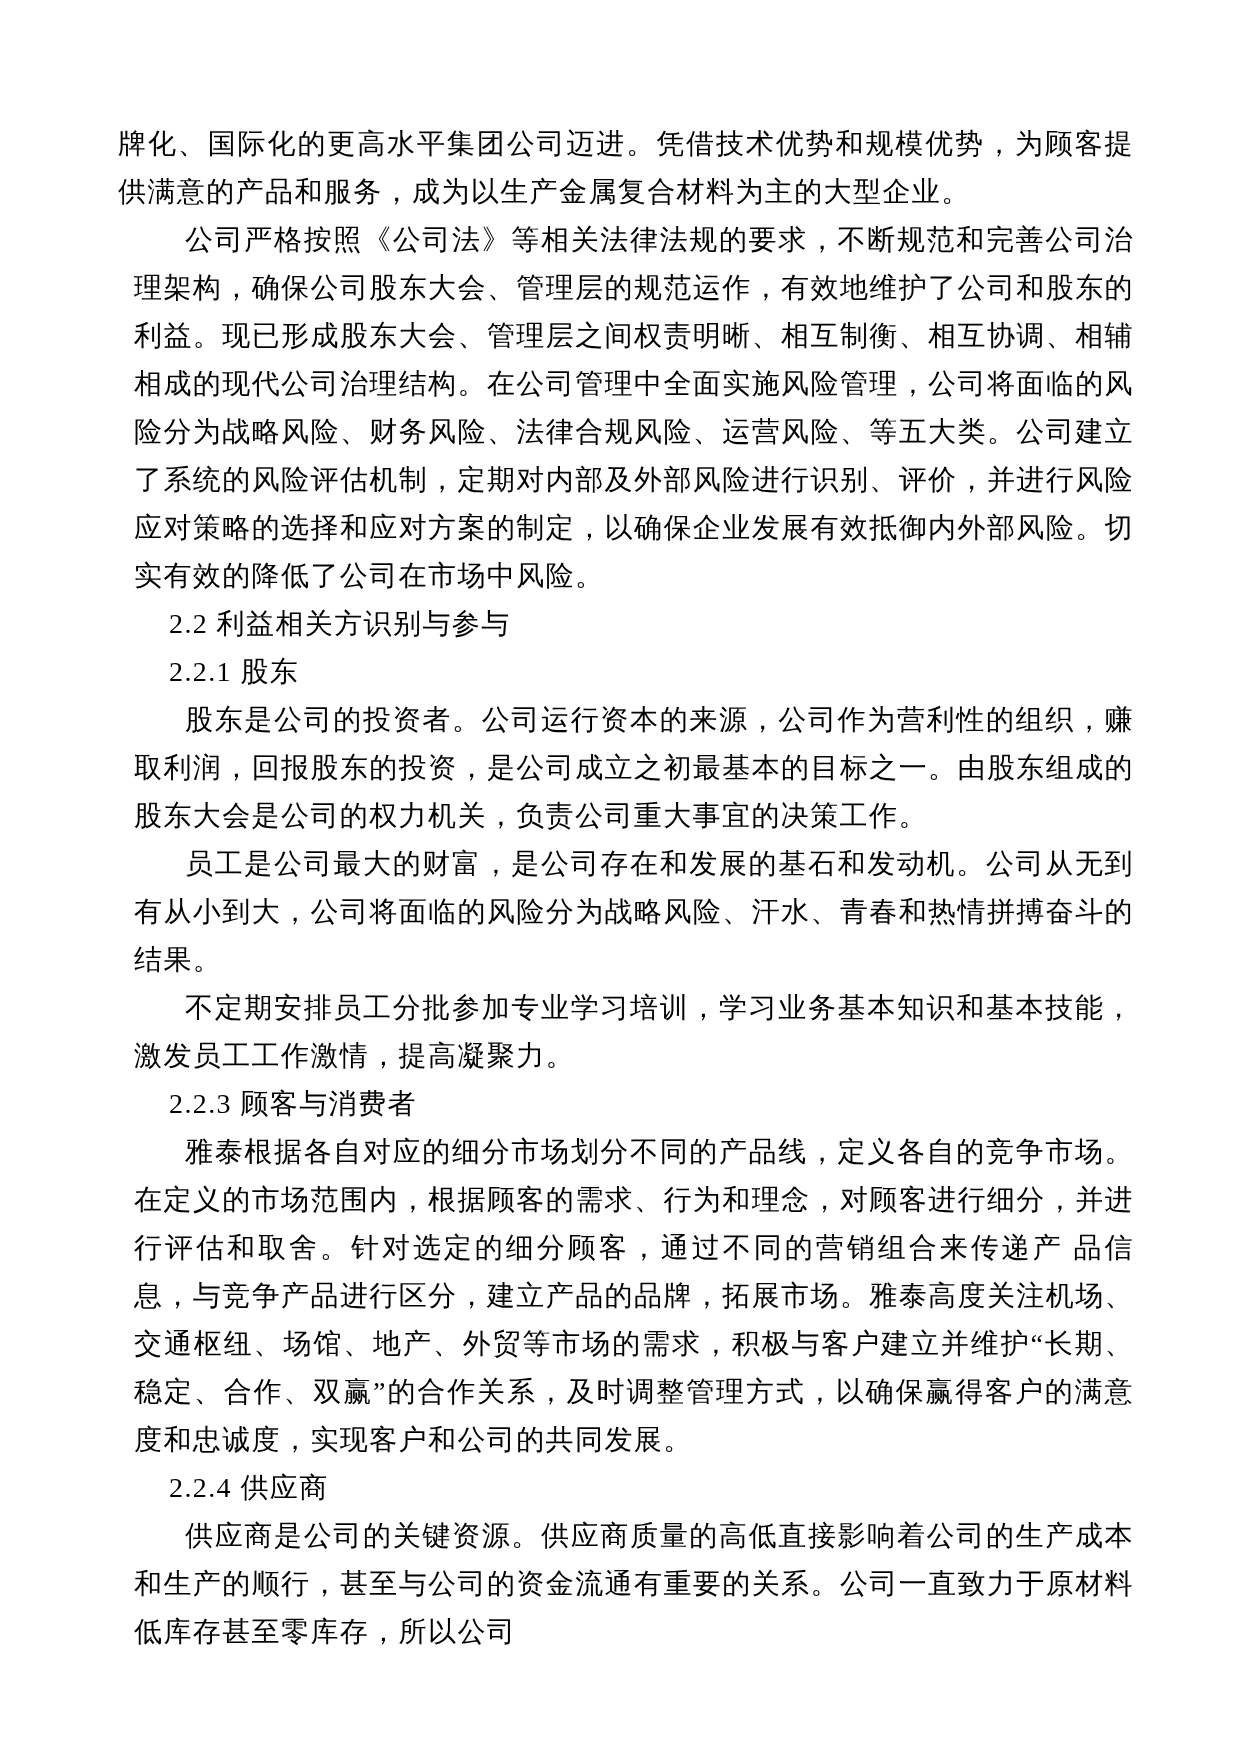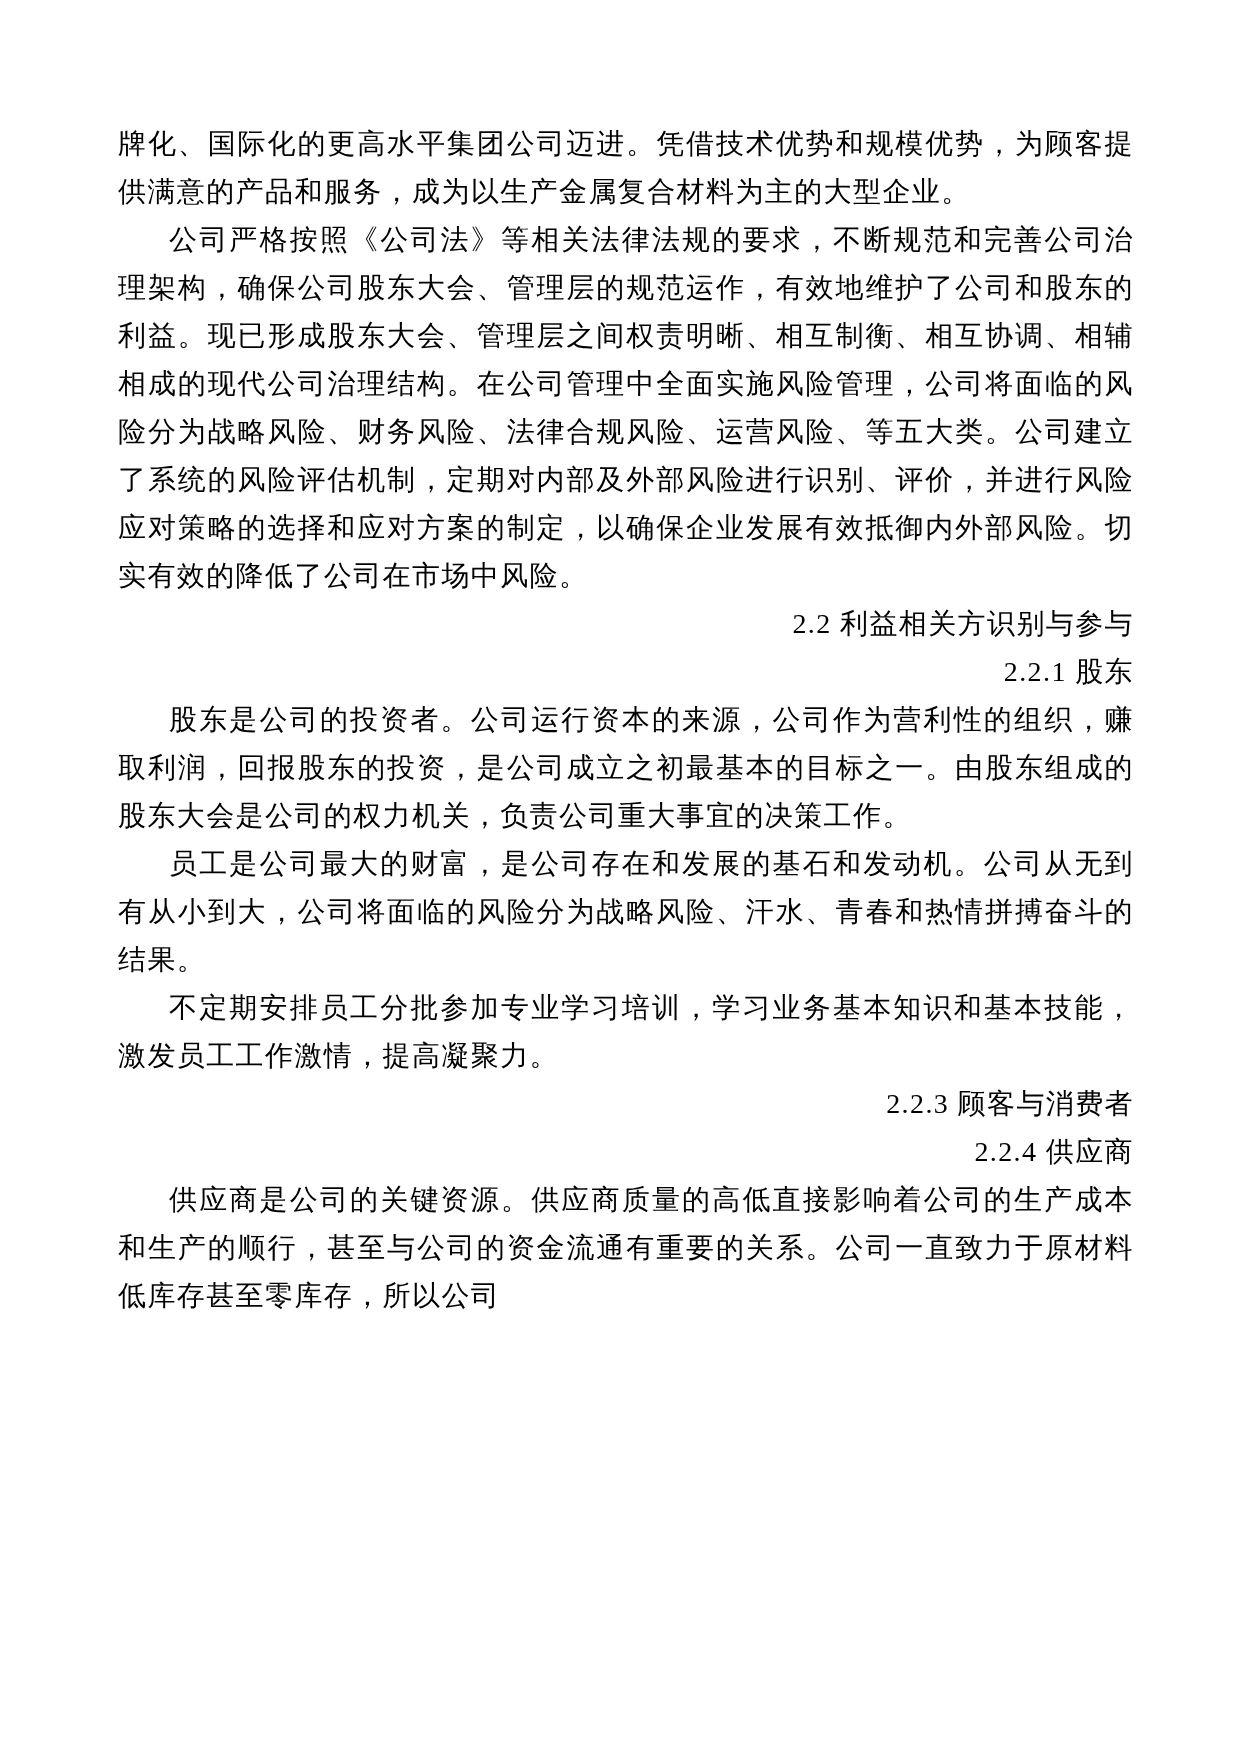--- a/index.html
+++ b/index.html
@@ -30,35 +30,37 @@
     line-height: 48px;
     letter-spacing: 1.4px;
     font-weight: normal;
     text-align: justify;
     text-justify: inter-ideograph;
     word-break: break-all;
     overflow-wrap: break-word;
   }
   .para.indent {
     text-indent: 51px;
+    margin-left: 16px;
   }
   .para.heading {
     text-indent: 51px;
-    text-align: right;
+    text-align: left;
   }
 </style>
 </head>
 <body>
 
 <div class="page">
   <div class="textblock">
     <p class="para">牌化、国际化的更高水平集团公司迈进。凭借技术优势和规模优势，为顾客提供满意的产品和服务，成为以生产金属复合材料为主的大型企业。</p>
     <p class="para indent">公司严格按照《公司法》等相关法律法规的要求，不断规范和完善公司治理架构，确保公司股东大会、管理层的规范运作，有效地维护了公司和股东的利益。现已形成股东大会、管理层之间权责明晰、相互制衡、相互协调、相辅相成的现代公司治理结构。在公司管理中全面实施风险管理，公司将面临的风险分为战略风险、财务风险、法律合规风险、运营风险、等五大类。公司建立了系统的风险评估机制，定期对内部及外部风险进行识别、评价，并进行风险应对策略的选择和应对方案的制定，以确保企业发展有效抵御内外部风险。切实有效的降低了公司在市场中风险。</p>
     <p class="para heading">2.2 利益相关方识别与参与</p>
     <p class="para heading">2.2.1 股东</p>
     <p class="para indent">股东是公司的投资者。公司运行资本的来源，公司作为营利性的组织，赚取利润，回报股东的投资，是公司成立之初最基本的目标之一。由股东组成的股东大会是公司的权力机关，负责公司重大事宜的决策工作。</p>
     <p class="para indent">员工是公司最大的财富，是公司存在和发展的基石和发动机。公司从无到有从小到大，公司将面临的风险分为战略风险、汗水、青春和热情拼搏奋斗的结果。</p>
     <p class="para indent">不定期安排员工分批参加专业学习培训，学习业务基本知识和基本技能，激发员工工作激情，提高凝聚力。</p>
     <p class="para heading">2.2.3 顾客与消费者</p>
+    <p class="para indent">雅泰根据各自对应的细分市场划分不同的产品线，定义各自的竞争市场。在定义的市场范围内，根据顾客的需求、行为和理念，对顾客进行细分，并进行评估和取舍。针对选定的细分顾客，通过不同的营销组合来传递产 品信息，与竞争产品进行区分，建立产品的品牌，拓展市场。雅泰高度关注机场、交通枢纽、场馆、地产、外贸等市场的需求，积极与客户建立并维护“长期、稳定、合作、双赢”的合作关系，及时调整管理方式，以确保赢得客户的满意度和忠诚度，实现客户和公司的共同发展。</p>
     <p class="para heading">2.2.4 供应商</p>
     <p class="para indent">供应商是公司的关键资源。供应商质量的高低直接影响着公司的生产成本和生产的顺行，甚至与公司的资金流通有重要的关系。公司一直致力于原材料低库存甚至零库存，所以公司</p>
   </div>
 </div>
 
 </body></html>

